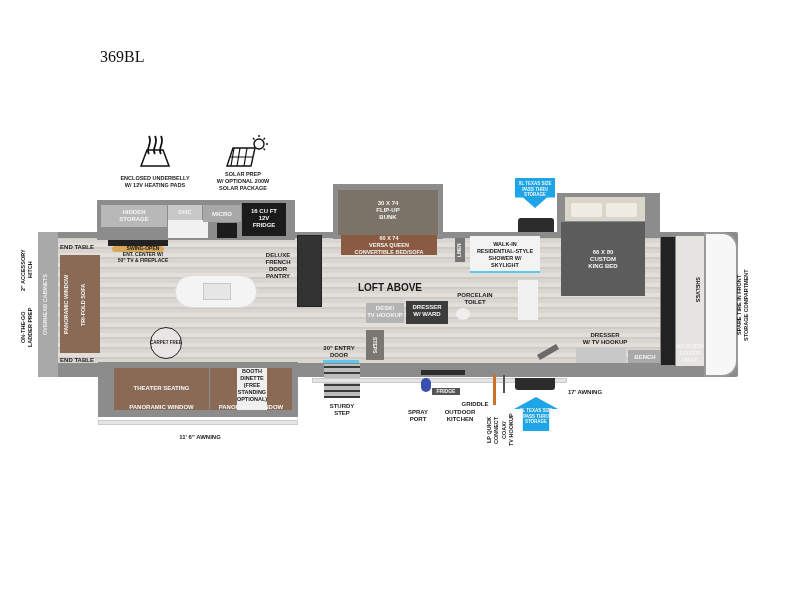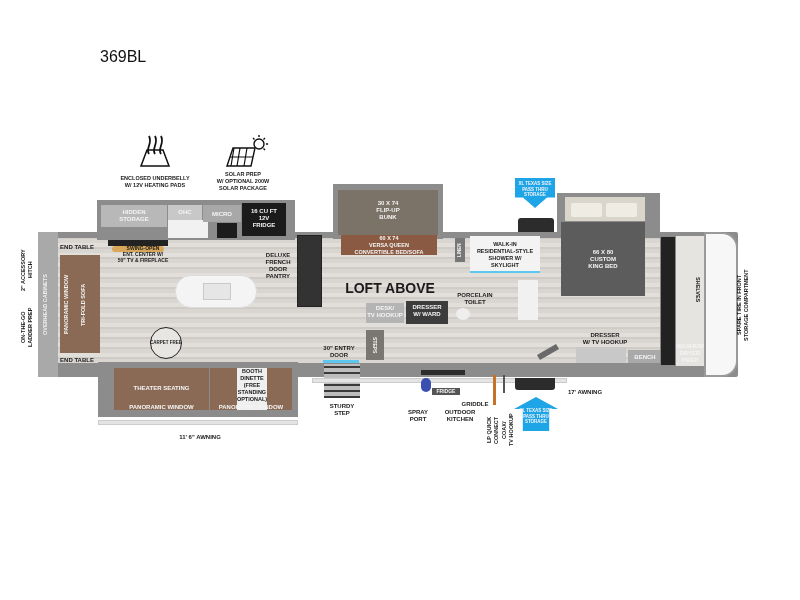--- a/index.html
+++ b/index.html
@@ -2,21 +2,21 @@
 <html><head>
 <meta charset="utf-8">
 <style>
   * { box-sizing: border-box; margin: 0; padding: 0; }
   body { width: 800px; height: 600px; background: #ffffff; position: relative; overflow: hidden; font-family: "Liberation Sans", sans-serif; }
   .abs { position: absolute; }
   .lbl { position: absolute; font-family: "Liberation Sans", sans-serif; font-weight: bold; font-size: 6px; line-height: 7px; text-align: center; color: #1a1a1a; text-transform: uppercase; white-space: pre-line; }
   .lbl.white { color: #f4f4f4; }
   .vert { writing-mode: vertical-rl; transform: rotate(180deg); }
   .vert-down { writing-mode: vertical-rl; }
-  .model-title { position: absolute; left: 100px; top: 48px; font-family: Liberation Sans, sans-serif; font-size: 16px; color: #111; }
+  .model-title { position: absolute; left: 100px; top: 48px; font-family: Liberation Serif, serif; font-size: 16px; color: #111; }
   .floor { background: repeating-linear-gradient(0deg, #d9d6d2 0px, #d9d6d2 4px, #cfcbc6 4px, #cfcbc6 6px, #e2dfdb 6px, #e2dfdb 10px); }
   .wall { background: #8c8c8c; }
   .brown { background: #8a6a55; }
   .darkgray { background: #5c5c5c; }
   .blue-arrow { position: absolute; background: #1ea5e8; color: #fff; font-size: 5px; font-weight: bold; text-align: center; line-height: 6px; padding-top: 3px; }
 </style>
 </head>
 <body>
 
 <div class="model-title">369BL</div>
@@ -109,21 +109,21 @@
 
 <div class="abs wall" style="left:333px;top:184px;width:110px;height:55px;"></div>
 <div class="abs" style="left:338px;top:190px;width:100px;height:45px;background:#7b7368;"></div>
 <div class="lbl white" style="left:338px;top:200px;width:100px;">30 X 74
 FLIP-UP
 BUNK</div>
 <div class="abs" style="left:341px;top:235px;width:96px;height:20px;background:#8a5a43;"></div>
 <div class="lbl white" style="left:341px;top:235px;width:96px;font-size:5.5px;">60 X 74
 VERSA QUEEN
 CONVERTIBLE BED/SOFA</div>
-<div class="lbl" style="left:340px;top:282px;width:100px;font-size:14px;line-height:12px;">LOFT ABOVE</div>
+<div class="lbl" style="left:340px;top:282px;width:100px;font-size:10px;line-height:12px;">LOFT ABOVE</div>
 <div class="abs" style="left:366px;top:303px;width:38px;height:20px;background:#b4b4b4;"></div>
 <div class="lbl white" style="left:366px;top:305px;width:38px;">DESK/
 TV HOOKUP</div>
 <div class="abs" style="left:406px;top:301px;width:42px;height:23px;background:#3c3c3c;"></div>
 <div class="lbl white" style="left:406px;top:304px;width:42px;">DRESSER
 W/ WARD</div>
 <div class="abs" style="left:366px;top:330px;width:18px;height:30px;background:#7a7772;"></div>
 <div class="lbl vert-down white" style="left:371px;top:334px;height:22px;font-size:5px;">STEPS</div>
 
 <div class="abs" style="left:455px;top:238px;width:10px;height:24px;background:#777;"></div>

